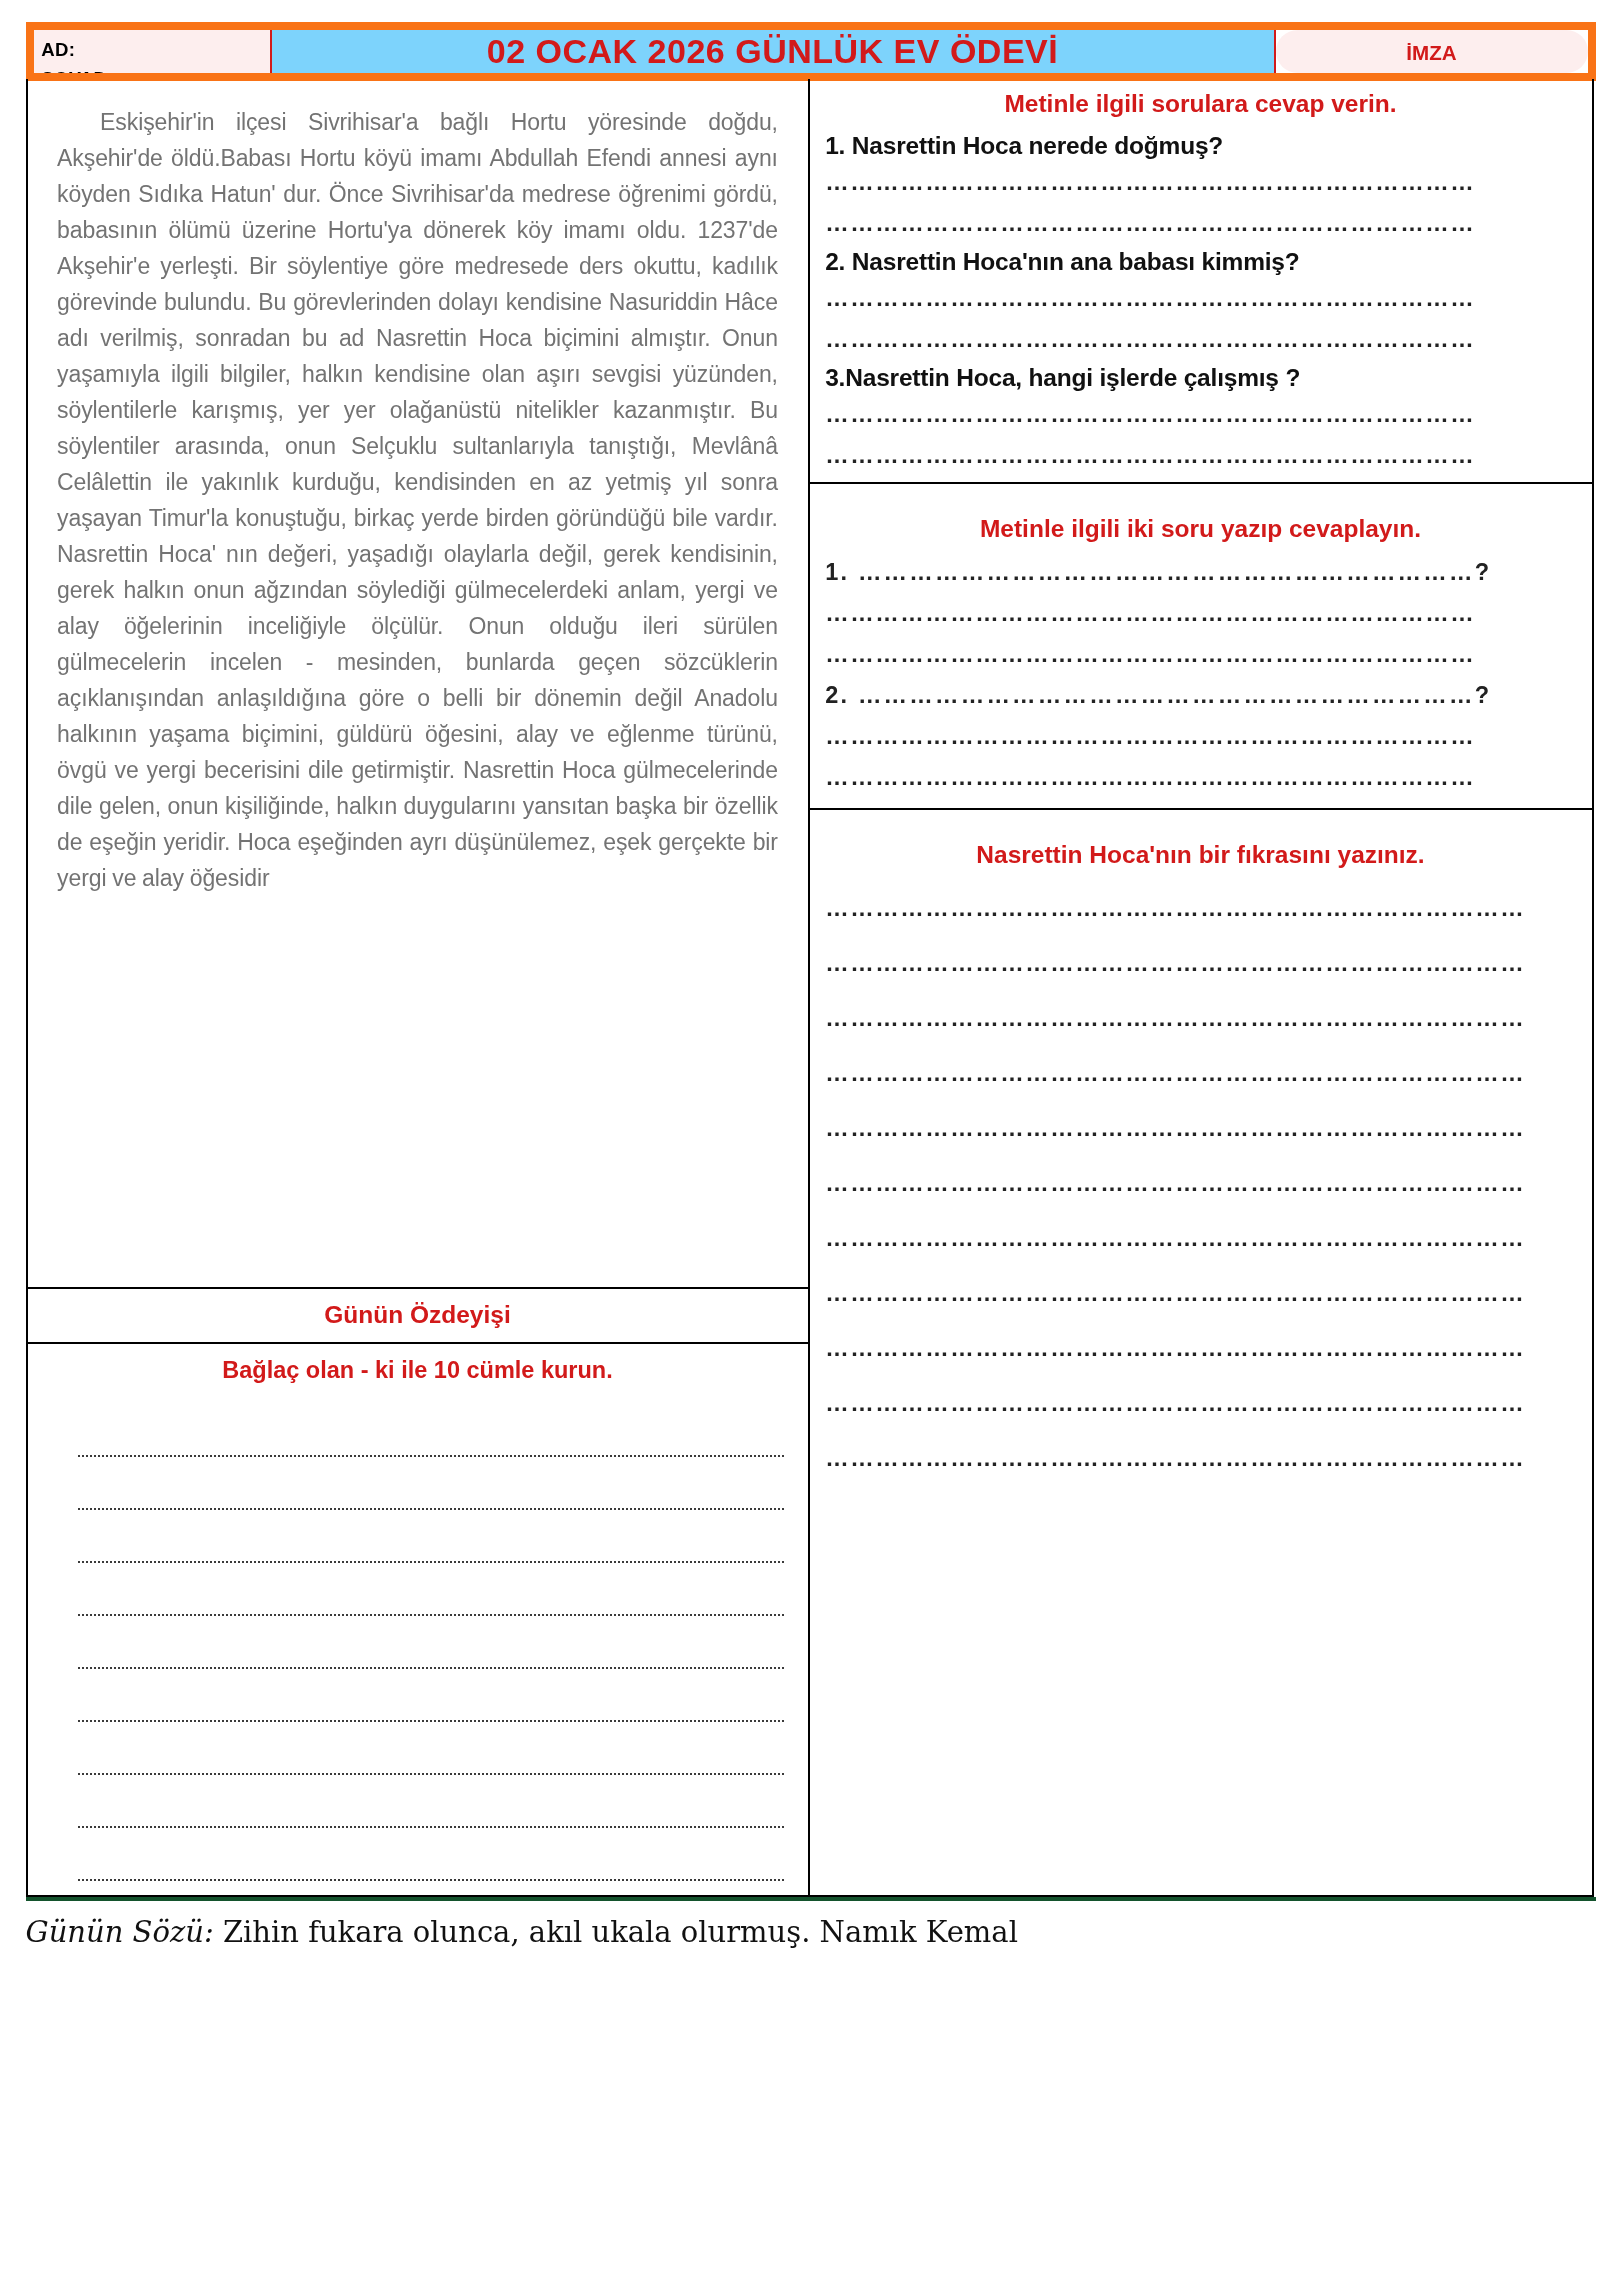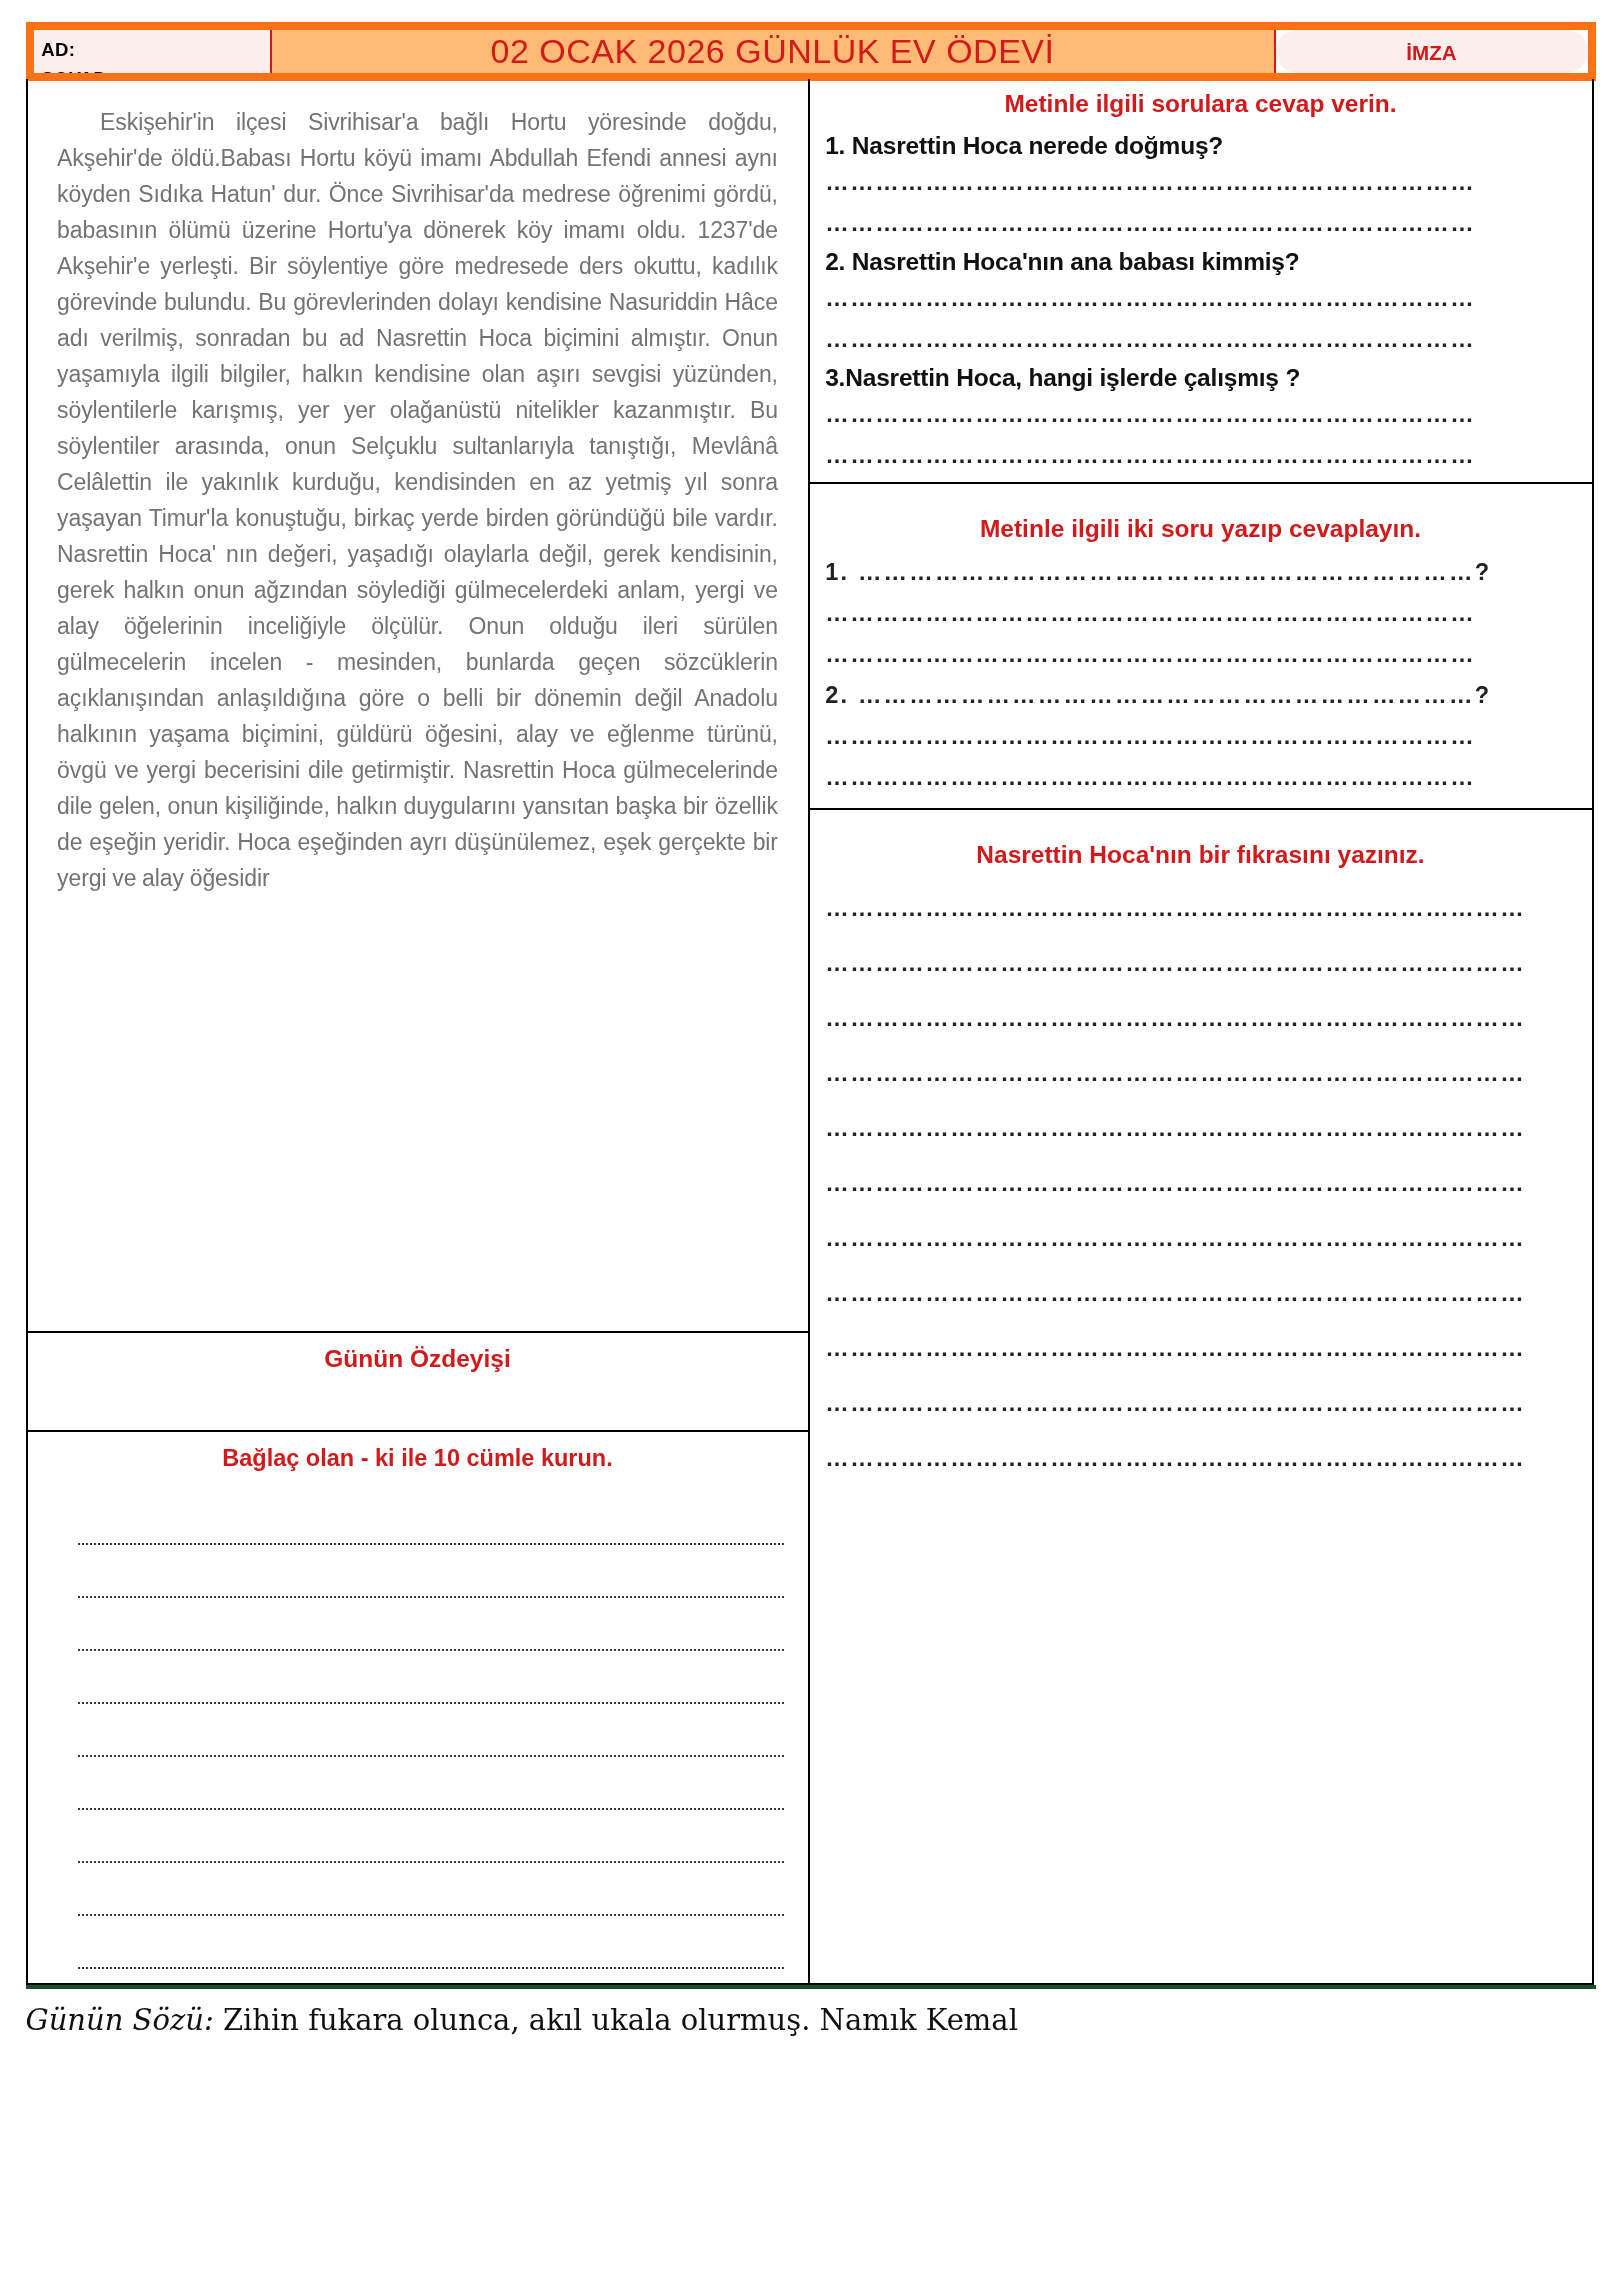--- a/index.html
+++ b/index.html
@@ -33,27 +33,27 @@
     padding: 5.9px 7.8px 0 7.8px;
     font-size: 18.6px;
     font-weight: bold;
     color: #000;
     line-height: 29px;
     letter-spacing: 0.3px;
     overflow: hidden;
   }
   .hdr-title {
     flex: 1;
-    background: #fdba74;
+    background: #7dd3fc;
     display: flex;
     align-items: center;
     justify-content: center;
     border-right: 2px solid #d21a1a;
     font-size: 34px;
-    font-weight: normal;
+    font-weight: bold;
     color: #d21a1a;
     letter-spacing: 0.5px;
   }
   .hdr-sign {
     width: 312px;
     background: #fdeeee;
     display: flex;
     align-items: flex-start;
     justify-content: center;
     padding-top: 11.8px;
@@ -102,21 +102,20 @@
     word-spacing: -0.5px;
   }
 
   .red-band {
     border-top: 2px solid #000;
     text-align: center;
     color: #d21a1a;
     font-weight: bold;
     font-size: 24.5px;
     padding: 12.7px 3.9px 12.7px 3.9px;
-    margin-top: 44px;
   }
   .red-band.small { font-size: 23.5px; }
 
   .dots-area { padding: 9.8px 23.5px 11.8px 23.5px; }
   .dotline {
     border-bottom: 2.2px dotted #3a3a3a;
     height: 51px;
     margin: 0 0 2px 0;
   }
   .dotline.short { margin-left: 27.4px; }

